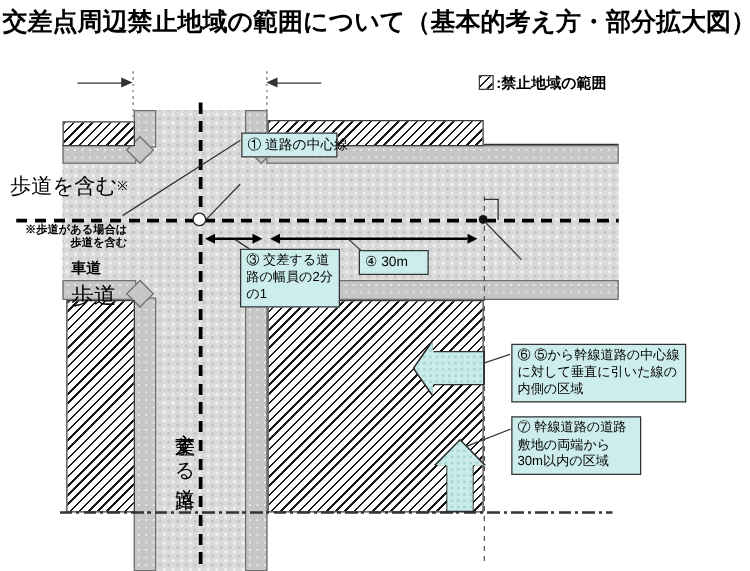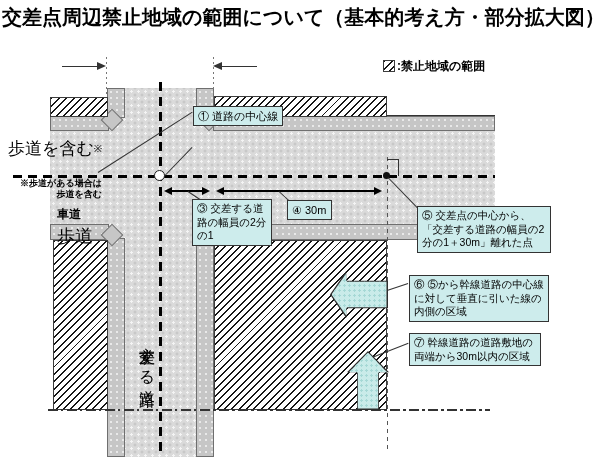--- a/index.html
+++ b/index.html
@@ -107,26 +107,25 @@
   <div class="abs leader" style="left:372px;top:295px;width:38px;transform:rotate(-18.4deg);"></div>
   <div class="abs leader" style="left:372px;top:357px;width:39px;transform:rotate(-21.3deg);"></div>
 
   <div class="abs barrow-out clip-left" style="left:330px;top:271px;width:58px;height:47px;">
     <div class="barrow-in clip-left"></div>
   </div>
   <div class="abs barrow-out clip-up" style="left:347px;top:351px;width:42px;height:59px;">
     <div class="barrow-in clip-up"></div>
   </div>
 
-  <div class="abs callout" style="left:193px;top:106px;width:90px;font-size:11px;white-space:nowrap;">① 道路の中心線</div>
+  <div class="abs callout" style="left:193px;top:106px;width:77px;font-size:11px;white-space:nowrap;">① 道路の中心線</div>
   <div class="abs callout" style="left:192px;top:199px;width:80px;">③ 交差する道路の幅員の2分の1</div>
-  <div class="abs callout" style="left:287px;top:200px;width:45px;font-size:11px;white-space:nowrap;">④ 30m</div>
-  <div class="abs callout" style="left:417px;top:206px;width:134px;">⑤ 交差点の中心から、「交差する道路の幅員の2分の1＋30m」離れた点</div>
+  <div class="abs callout" style="left:287px;top:200px;width:56px;font-size:11px;white-space:nowrap;">④ 30m</div>
   <div class="abs callout" style="left:409px;top:275px;width:140px;">⑥ ⑤から幹線道路の中心線に対して垂直に引いた線の内側の区域</div>
-  <div class="abs callout" style="left:409px;top:333px;width:132px;">⑦ 幹線道路の道路敷地の両端から30m以内の区域</div>
+  <div class="abs callout" style="left:409px;top:333px;width:104px;">⑦ 幹線道路の道路敷地の両端から30m以内の区域</div>
 
   <div class="abs lab" style="left:8px;top:137px;font-size:17px;">
     <span>歩道を含む</span><span style="font-size:10px;vertical-align:2px;">※</span>
   </div>
   <div class="abs lab" style="left:20px;top:178px;font-size:9px;font-weight:bold;line-height:1.25;z-index:7;text-align:right;">
     <div>※歩道がある場合は</div>
     <div style="margin-left:9px;">歩道を含む</div>
   </div>
   <div class="abs lab" style="left:57px;top:206px;font-size:12px;font-weight:bold;">車道</div>
   <div class="abs lab" style="left:57px;top:224px;font-size:18px;font-weight:normal;">歩道</div>

